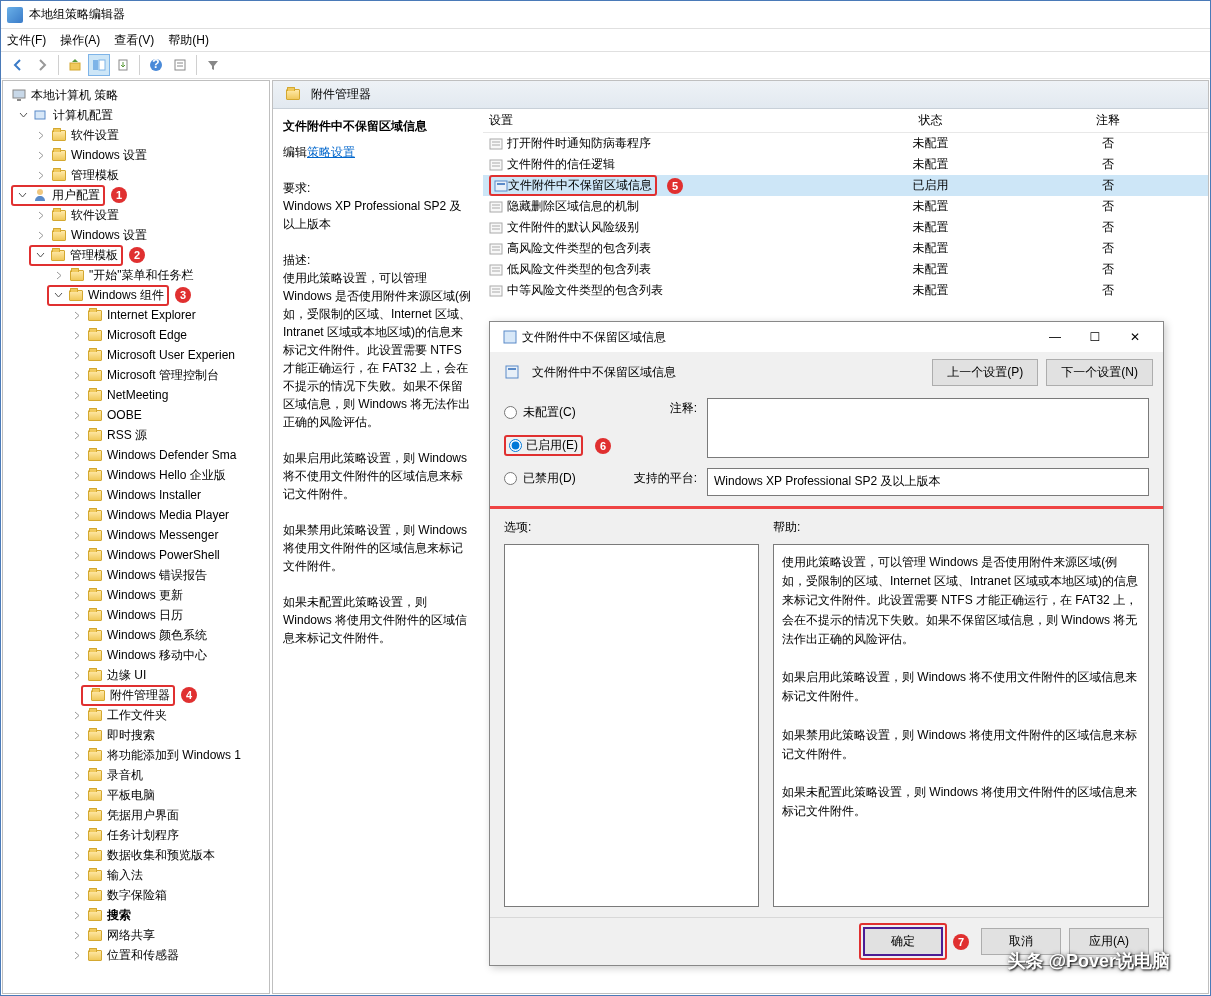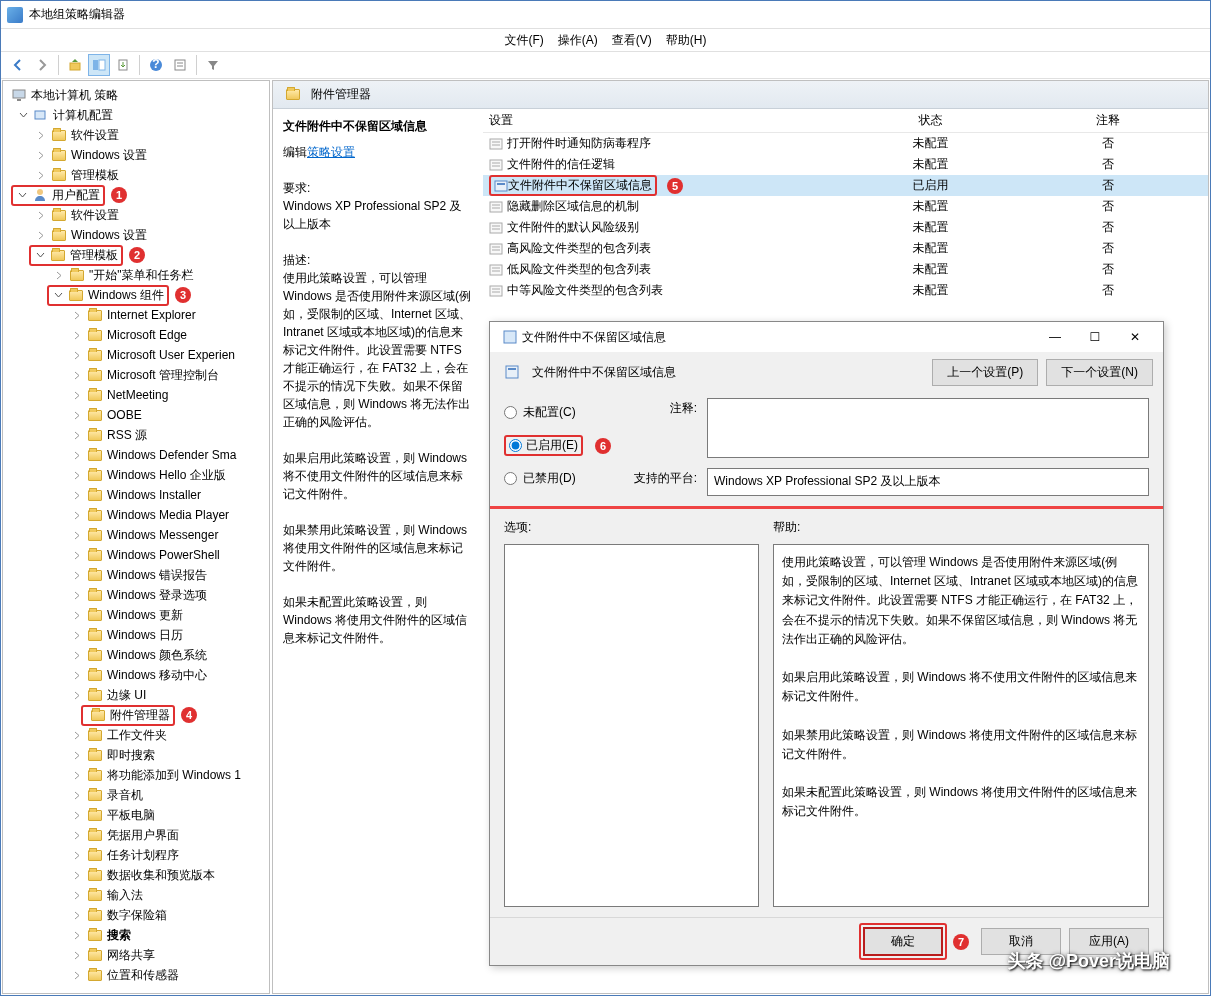--- a/index.html
+++ b/index.html
@@ -1,19 +1,19 @@
 <!DOCTYPE html>
 <html><head>
 <meta charset="utf-8">
 <style>
 * { box-sizing: border-box; margin: 0; padding: 0; font-family: "Microsoft YaHei", "Segoe UI", sans-serif; font-size: 12px; }
 body { background: #fff; width: 1211px; height: 996px; overflow: hidden; position: relative; border: 1px solid #4a7ab8; }
 .titlebar { height: 28px; background: #fff; display: flex; align-items: center; padding: 0 6px; border-bottom: 1px solid #e0e0e0; }
 .titlebar .icon { width: 16px; height: 16px; margin-right: 6px; background: linear-gradient(135deg,#6ab0e8,#3a7bc8); border-radius: 2px; }
-.menubar { height: 22px; display: flex; align-items: center; padding: 0 6px; gap: 14px; justify-content: center; }
+.menubar { height: 22px; display: flex; align-items: center; padding: 0 6px; gap: 14px; }
 .menubar span { cursor: default; }
 .toolbar { height: 28px; border-top: 1px solid #e0e0e0; border-bottom: 1px solid #e0e0e0; display: flex; align-items: center; padding: 0 6px; gap: 2px; }
 .tbtn { width: 22px; height: 22px; display: flex; align-items: center; justify-content: center; border: 1px solid transparent; }
 .tbtn.sel { background: #cde6f7; border: 1px solid #7eb4e8; }
 .tbtn svg { width: 14px; height: 14px; }
 .tsep { width: 1px; height: 20px; background: #d0d0d0; margin: 0 3px; }
 .main { display: flex; height: calc(100% - 78px); }
 .tree { width: 268px; border-right: 1px solid #bfbfbf; overflow-y: auto; overflow-x: hidden; padding: 4px 0; margin: 1px; border: 1px solid #bfbfbf;}
 .tree-row { display: flex; align-items: center; height: 20px; white-space: nowrap; cursor: default; }
 .chev { width: 12px; height: 12px; display: inline-flex; align-items: center; justify-content: center; }
@@ -56,21 +56,21 @@
 .crow { display: flex; gap: 10px; }
 .crow label { width: 70px; text-align: right; padding-top: 2px; }
 .cbox { flex: 1; background: #fff; border: 1px solid #7a7a7a; height: 60px; padding: 4px; }
 .cbox.small { height: 28px; padding: 4px 6px; }
 .dmain { flex: 1; display: flex; padding: 10px 14px; gap: 14px; }
 .dcol { display: flex; flex-direction: column; gap: 4px; }
 .dcol label { padding-bottom: 4px; }
 .dbox { flex: 1; background: #fff; border: 1px solid #7a7a7a; padding: 8px; line-height: 1.6; overflow-y: auto; }
 .dfoot { height: 48px; display: flex; align-items: center; justify-content: flex-end; padding: 0 14px; gap: 8px; border-top: 1px solid #d8d8d8;}
 .dfbtn { width: 80px; padding: 4px 0; text-align:center; background: #e1e1e1; border: 1px solid #adadad; }
-.dfbtn.primary { border: 2px solid #b91c1c; }
+.dfbtn.primary { border: 2px solid #4c1d95; }
 .watermark { position: absolute; right: 40px; bottom: 22px; font-size: 18px; color: #fff; font-weight: bold; text-shadow: 0 0 4px rgba(0,0,0,0.6), 1px 1px 2px rgba(0,0,0,0.9); pointer-events: none; }
 </style>
 </head>
 <body>
 
 <div class="titlebar">
   <span class="icon"></span>
   <span>本地组策略编辑器</span>
 </div>
 
@@ -416,31 +416,20 @@
         <div class="tree-row" style="padding-left: 68px;">
           <span class="chev">
             <svg viewBox="0 0 9 9">
               <path d="M2 1l4 3.5L2 8" fill="none" stroke="#999"></path>
             </svg>
           </span>
           <span class="ticon">
             <span class="folder"></span>
           </span>
           <span>Windows 错误报告</span>
-        </div>
-        <div class="tree-row" style="padding-left: 68px;">
-          <span class="chev">
-            <svg viewBox="0 0 9 9">
-              <path d="M2 1l4 3.5L2 8" fill="none" stroke="#999"></path>
-            </svg>
-          </span>
-          <span class="ticon">
-            <span class="folder"></span>
-          </span>
-          <span>Windows 登录选项</span>
         </div>
         <div class="tree-row" style="padding-left: 68px;">
           <span class="chev">
             <svg viewBox="0 0 9 9">
               <path d="M2 1l4 3.5L2 8" fill="none" stroke="#999"></path>
             </svg>
           </span>
           <span class="ticon">
             <span class="folder"></span>
           </span>

